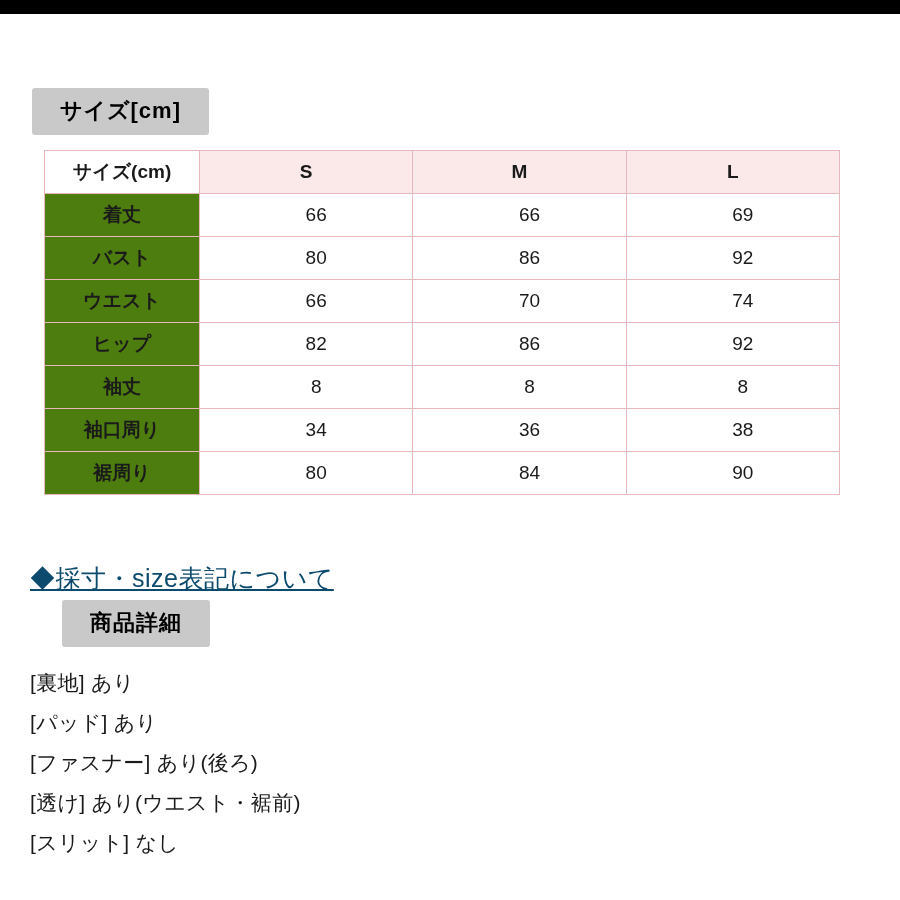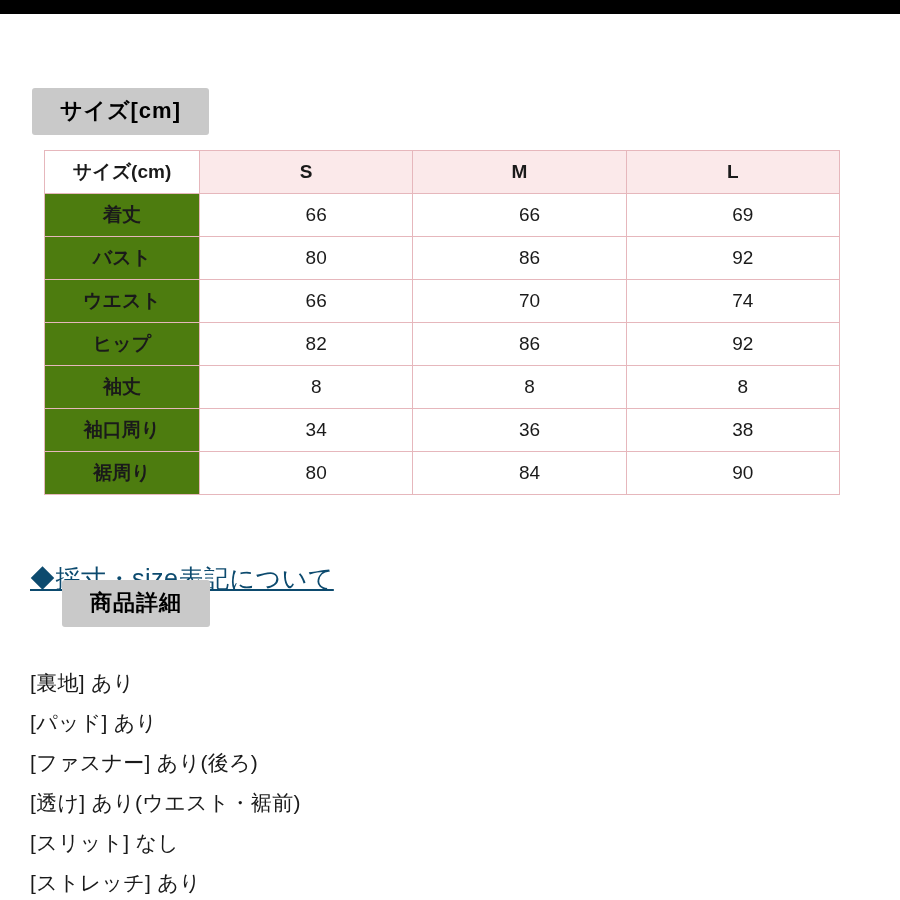--- a/index.html
+++ b/index.html
@@ -43,21 +43,21 @@
     border-radius: 3px;
     line-height: 1;
   }
   .chip-wrap-size {
     position: absolute;
     top: 74px;
     left: 32px;
   }
   .chip-wrap-detail {
     position: absolute;
-    top: 566px;
+    top: 586px;
     left: 32px;
     padding-left: 30px;
   }
 
   
   .table-wrap {
     position: absolute;
     top: 136px;
     left: 32px;
     width: 796px;
@@ -201,18 +201,17 @@
     <div class="chip-wrap-detail">
       <span class="chip">商品詳細</span>
     </div>
 
     <div class="detail-list">
       <div class="detail-line">[裏地] あり</div>
       <div class="detail-line">[パッド] あり</div>
       <div class="detail-line">[ファスナー] あり(後ろ)</div>
       <div class="detail-line">[透け] あり(ウエスト・裾前)</div>
       <div class="detail-line">[スリット] なし</div>
-      <div class="detail-line">[ストレッチ] あり</div>
 
     </div>
 
   </div>
 </div>
 
 </body></html>

